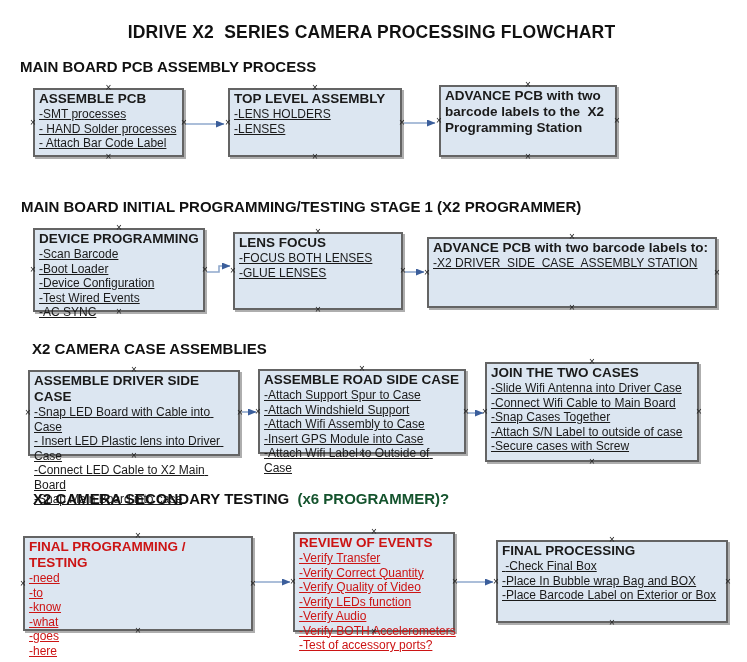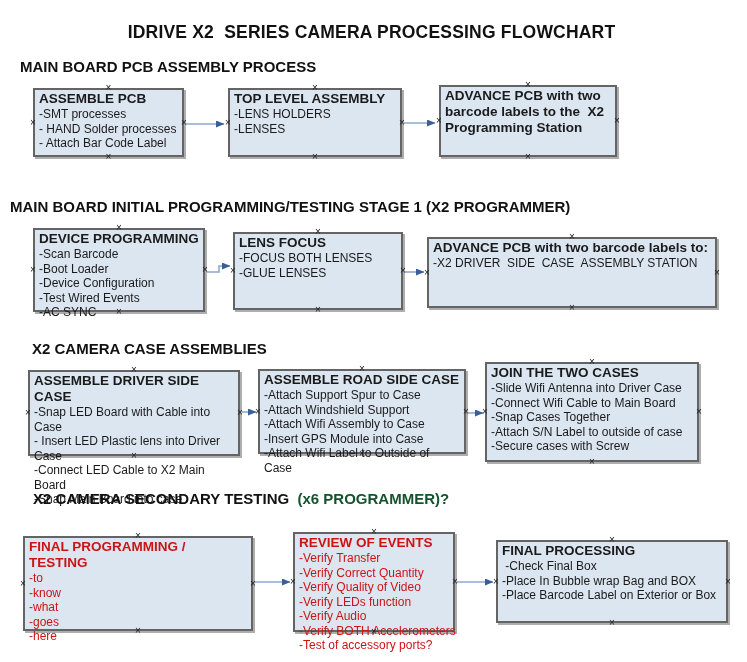--- a/index.html
+++ b/index.html
@@ -13,21 +13,21 @@
   }
   .section-header{
     position:absolute;font-size:15px;font-weight:bold;white-space:pre;color:#111;
   }
   .section-header .red-part{color:#14532d;}
   .box{
     position:absolute;background:#dce6f1;border:2px solid #646464;
     box-shadow:2px 2px 0 #aeaeae;box-sizing:border-box;padding:1px 4px 0 4px;
   }
   .box-title{font-size:13.5px;font-weight:bold;line-height:16px;white-space:pre-wrap;}
-  .box-line{font-size:12px;line-height:14.5px;white-space:pre-wrap;}
+  .box-line{font-size:12px;line-height:14.5px;white-space:pre-wrap;text-decoration:underline;}
   .box.red .box-title,.box.red .box-line{color:#cc1414;}
   .handle{
     position:absolute;font-size:10px;line-height:6px;color:#222;font-weight:normal;
     pointer-events:none;
   }
   .h-top{left:50%;top:-2px;transform:translate(-50%,-50%);}
   .h-bottom{left:50%;bottom:-2px;transform:translate(-50%,50%);}
   .h-left{left:-2px;top:50%;transform:translate(-50%,-50%);}
   .h-right{right:-2px;top:50%;transform:translate(50%,-50%);}
   svg.overlay{position:absolute;left:0;top:0;pointer-events:none;}
@@ -80,21 +80,21 @@
   </div>
 
   <div class="box" style="left:439px;top:85px;width:178px;height:72px">
     <span class="handle h-top">×</span>
     <span class="handle h-bottom">×</span>
     <span class="handle h-left">×</span>
     <span class="handle h-right">×</span>
     <div class="box-title">ADVANCE PCB with two barcode labels to the  X2 Programming Station</div>
   </div>
 
-  <div class="section-header" style="left:10px;top:198px">MAIN BOARD INITIAL PROGRAMMING/TESTING STAGE 1 (X2 PROGRAMMER)</div>
+  <div class="section-header" style="left:21px;top:198px">MAIN BOARD INITIAL PROGRAMMING/TESTING STAGE 1 (X2 PROGRAMMER)</div>
 
   <div class="box" style="left:33px;top:228px;width:172px;height:84px">
     <span class="handle h-top">×</span>
     <span class="handle h-bottom">×</span>
     <span class="handle h-left">×</span>
     <span class="handle h-right">×</span>
     <div class="box-title">DEVICE PROGRAMMING</div>
     <div class="box-line">-Scan Barcode</div>
     <div class="box-line">-Boot Loader</div>
     <div class="box-line">-Device Configuration</div>
@@ -162,20 +162,21 @@
   </div>
 
   <div class="section-header" style="left:33px;top:490px"><span>X2 CAMERA SECONDARY TESTING </span><span class="red-part"> (x6 PROGRAMMER)?</span></div>
 
   <div class="box red" style="left:23px;top:536px;width:230px;height:95px">
     <span class="handle h-top">×</span>
     <span class="handle h-bottom">×</span>
     <span class="handle h-left">×</span>
     <span class="handle h-right">×</span>
     <div class="box-title">FINAL PROGRAMMING / TESTING</div>
+    <div class="box-line">-need</div>
     <div class="box-line">-to</div>
     <div class="box-line">-know</div>
     <div class="box-line">-what</div>
     <div class="box-line">-goes</div>
     <div class="box-line">-here</div>
   </div>
 
   <div class="box red" style="left:293px;top:532px;width:162px;height:100px;overflow:visible">
     <span class="handle h-top">×</span>
     <span class="handle h-bottom">×</span>

